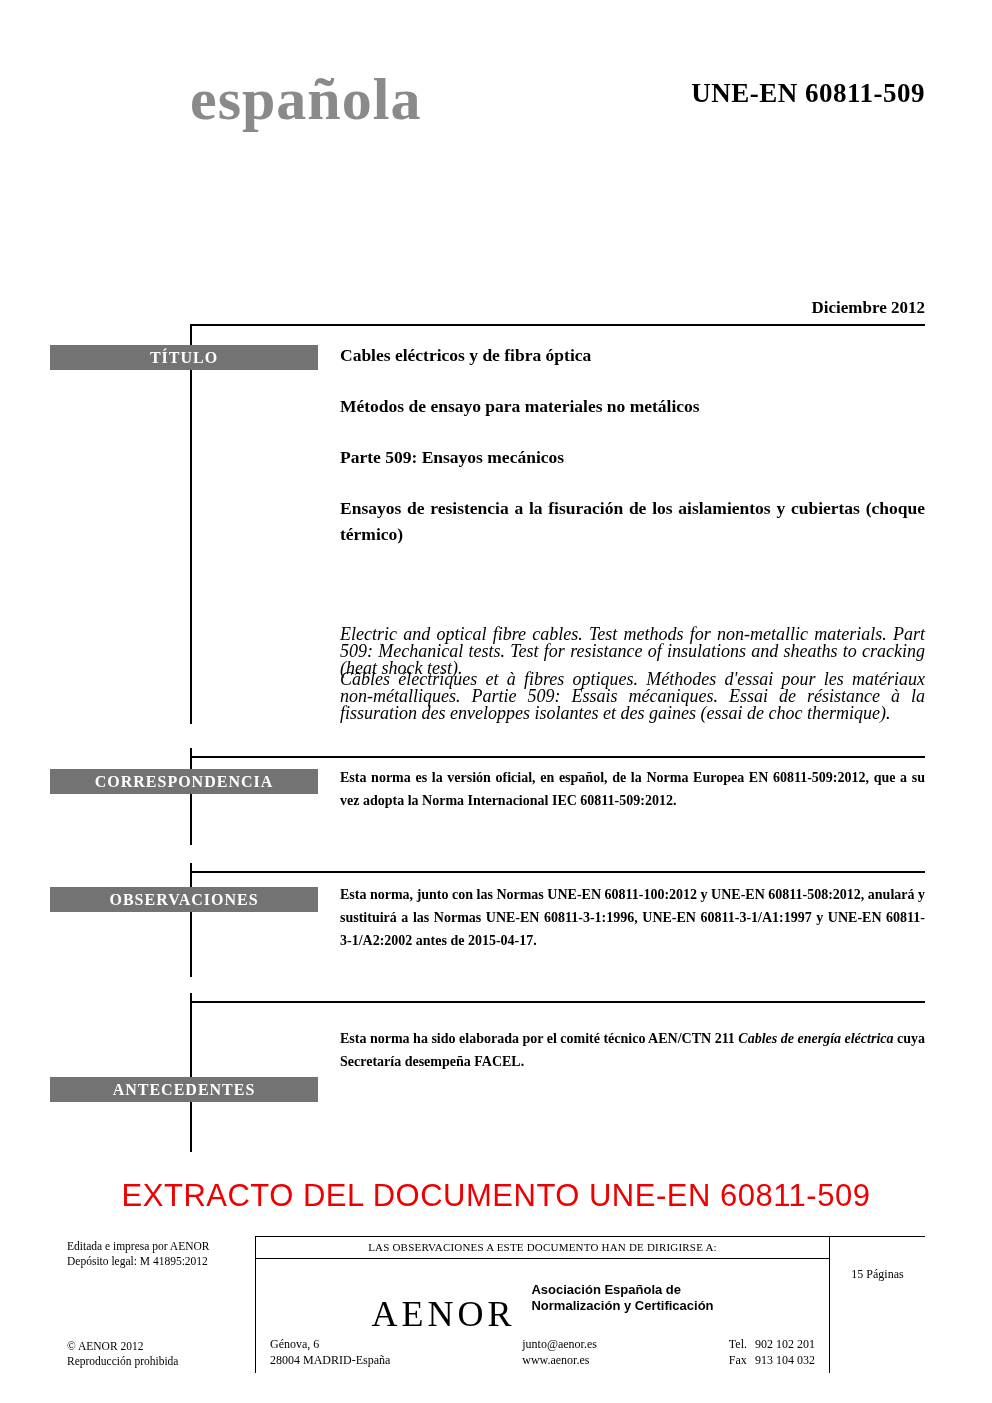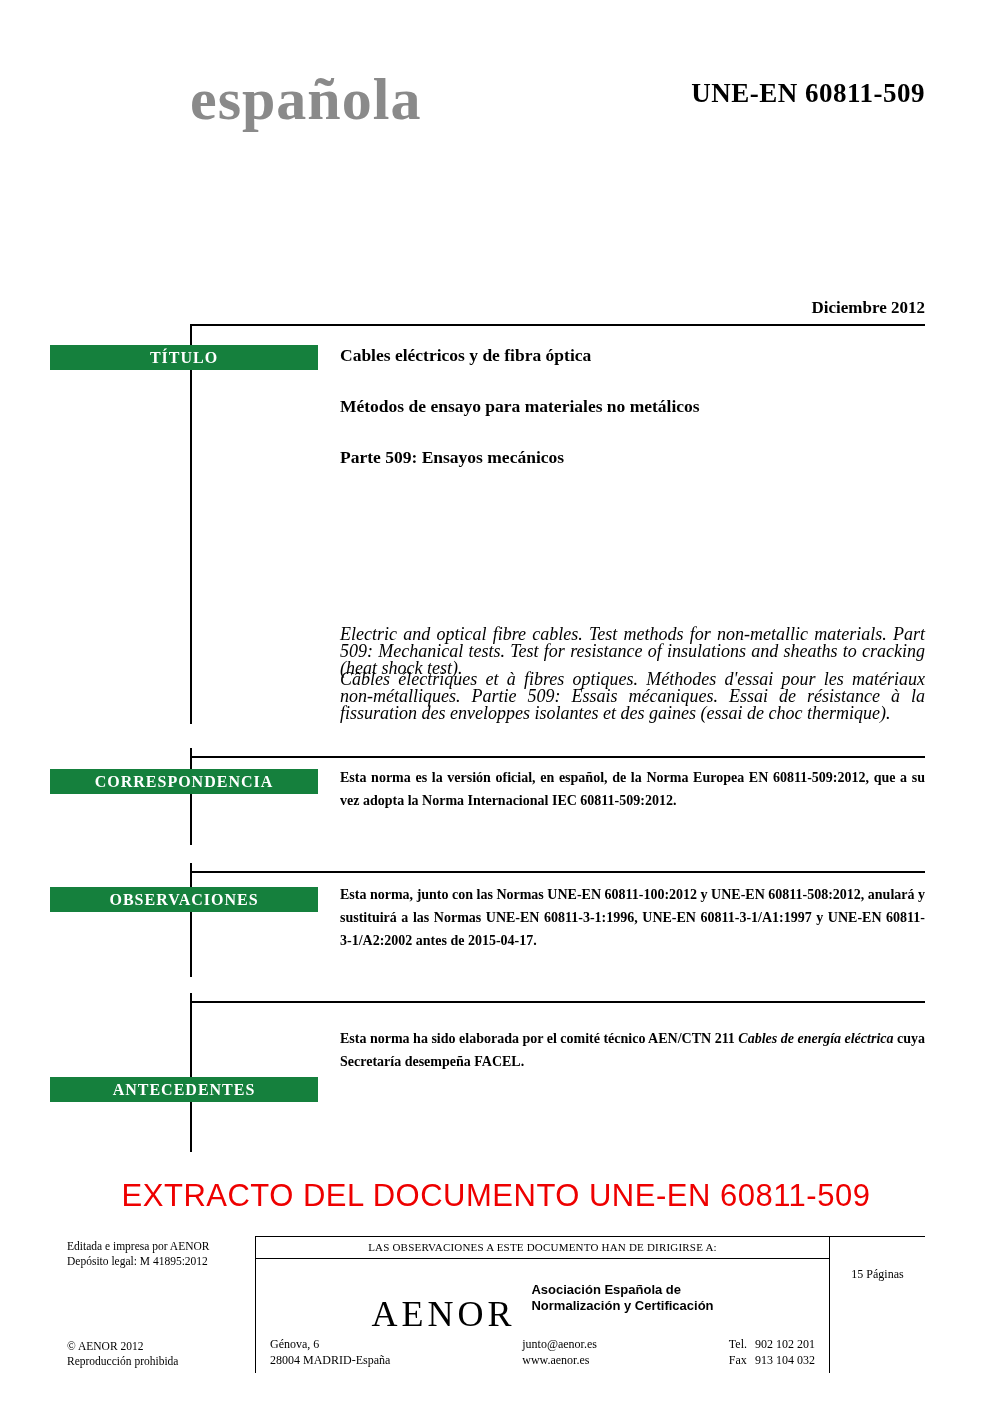--- a/index.html
+++ b/index.html
@@ -25,21 +25,21 @@
     position: absolute; left: 190px; top: 66px;
     font-size: 60px; font-weight: bold; color: #8a8a8a;
     line-height: 66px; letter-spacing: 1px;
   }
   .pub-date {
     position: absolute; top: 298px; right: 67px;
     font-size: 17px; font-weight: bold;
   }
   .sec-label {
     position: absolute; left: 50px; width: 268px; height: 25px;
-    background: #15803d; color: #fff;
+    background: #737373; color: #fff;
     display: flex; align-items: center; justify-content: center;
     font-size: 16px; font-weight: bold; letter-spacing: 1px;
   }
   .content { position: absolute; left: 340px; width: 585px; }
   .title-line { font-size: 17.5px; font-weight: bold; }
   .title-par { font-size: 17.5px; font-weight: bold; text-align: justify; line-height: 26px; }
   .lang-par { font-size: 18px; font-style: italic; text-align: justify; line-height: 17px; }
   .body-text { font-size: 14px; text-align: justify; line-height: 23px; font-weight: bold; }
   .body-text .it { font-style: italic; }
 
@@ -106,20 +106,21 @@
   <div class="vline" style="top:993px; left:190px; height:159px;"></div>
 
   <div class="sec-label" style="top:345px;">TÍTULO</div>
   <div class="sec-label" style="top:769px;">CORRESPONDENCIA</div>
   <div class="sec-label" style="top:887px;">OBSERVACIONES</div>
   <div class="sec-label" style="top:1077px;">ANTECEDENTES</div>
 
   <div class="content title-line" style="top:345px;">Cables eléctricos y de fibra óptica</div>
   <div class="content title-line" style="top:396px;">Métodos de ensayo para materiales no metálicos</div>
   <div class="content title-line" style="top:447px;">Parte 509: Ensayos mecánicos</div>
+  <div class="content title-par" style="top:495px;">Ensayos de resistencia a la fisuración de los aislamientos y cubiertas (choque térmico)</div>
 
   <div class="content lang-par" style="top:626px;">Electric and optical fibre cables. Test methods for non-metallic materials. Part 509: Mechanical tests. Test for resistance of insulations and sheaths to cracking (heat shock test).</div>
   <div class="content lang-par" style="top:671px;">Câbles électriques et à fibres optiques. Méthodes d'essai pour les matériaux non-métalliques. Partie 509: Essais mécaniques. Essai de résistance à la fissuration des enveloppes isolantes et des gaines (essai de choc thermique).</div>
 
   <div class="content body-text" style="top:766px;">Esta norma es la versión oficial, en español, de la Norma Europea EN 60811-509:2012, que a su vez adopta la Norma Internacional IEC 60811-509:2012.</div>
 
   <div class="content body-text" style="top:883px;">Esta norma, junto con las Normas UNE-EN 60811-100:2012 y UNE-EN 60811-508:2012, anulará y sustituirá a las Normas UNE-EN 60811-3-1:1996, UNE-EN 60811-3-1/A1:1997 y UNE-EN 60811-3-1/A2:2002 antes de 2015-04-17.</div>
 
   <div class="content body-text" style="top:1027px;">
     <span>Esta norma ha sido elaborada por el comité técnico AEN/CTN 211 </span><span class="it">Cables de energía eléctrica</span><span> cuya Secretaría desempeña FACEL.</span>

